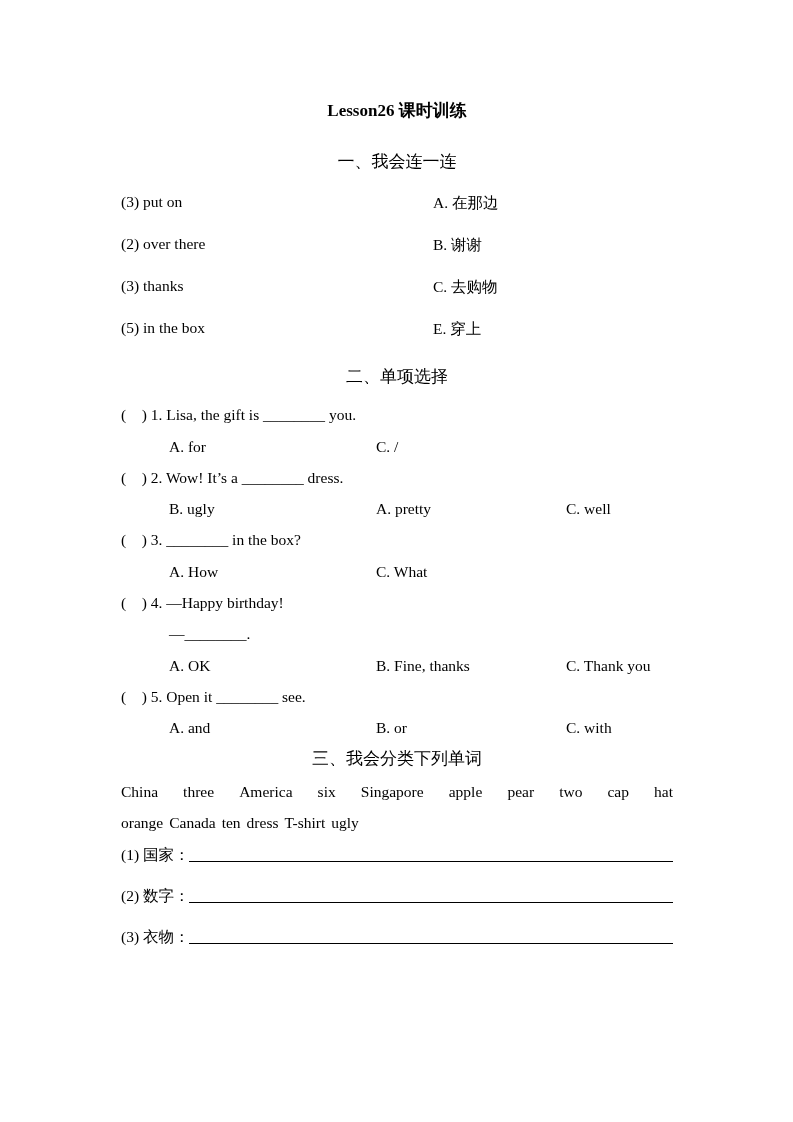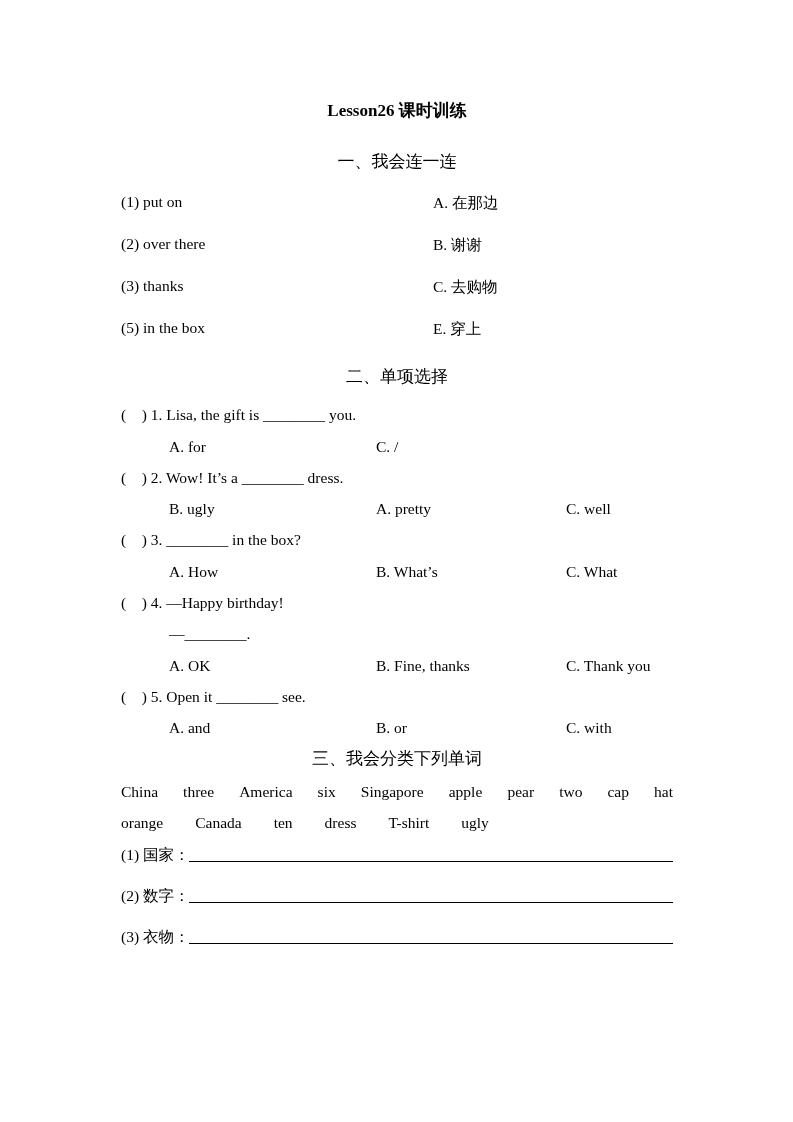--- a/index.html
+++ b/index.html
@@ -45,21 +45,21 @@
   .stem2 { padding-left: 48px; box-sizing: border-box; }
 
   .s3-heading { margin-top: 4px; margin-bottom: 7px; }
   .word-row1 {
     display: flex;
     justify-content: space-between;
     line-height: 31px;
   }
   .word-row2 {
     display: flex;
-    gap: 32px;
+    gap: 6px;
     line-height: 31px;
   }
 
   .blanks { margin-top: 6px; }
   .blank-row { display: flex; height: 41px; align-items: flex-start; }
   .blank-label { white-space: pre; line-height: 21px; flex: 0 0 auto; }
   .blank-rule {
     flex: 1 1 auto;
     border-bottom: 1px solid #000;
     height: 17px;
@@ -68,21 +68,21 @@
 </head>
 <body>
 
 <div class="page">
 
   <div class="doc-title">Lesson26 课时训练</div>
 
   <div class="sec-heading s1-heading">一、我会连一连</div>
   <div class="pairs">
     <div class="pair-row">
-      <span class="pair-left">(1) put on</span>
+      <span class="pair-left">(3) put on</span>
       <span class="pair-right">A. 在那边</span>
     </div>
     <div class="pair-row">
       <span class="pair-left">(2) over there</span>
       <span class="pair-right">B. 谢谢</span>
     </div>
     <div class="pair-row">
       <span class="pair-left">(3) thanks</span>
       <span class="pair-right">C. 去购物</span>
     </div>
@@ -104,21 +104,20 @@
     <div class="line">(　) 2. Wow! It’s a ________ dress.</div>
     <div class="line options">
       <span>B. ugly</span>
       <span>A. pretty</span>
       <span>C. well</span>
     </div>
 
     <div class="line">(　) 3. ________ in the box?</div>
     <div class="line options">
       <span>A. How</span>
-      <span>B. What’s</span>
       <span>C. What</span>
     </div>
 
     <div class="line">(　) 4. —Happy birthday!</div>
     <div class="line stem2">—________.</div>
     <div class="line options">
       <span>A. OK</span>
       <span>B. Fine, thanks</span>
       <span>C. Thank you</span>
     </div>

